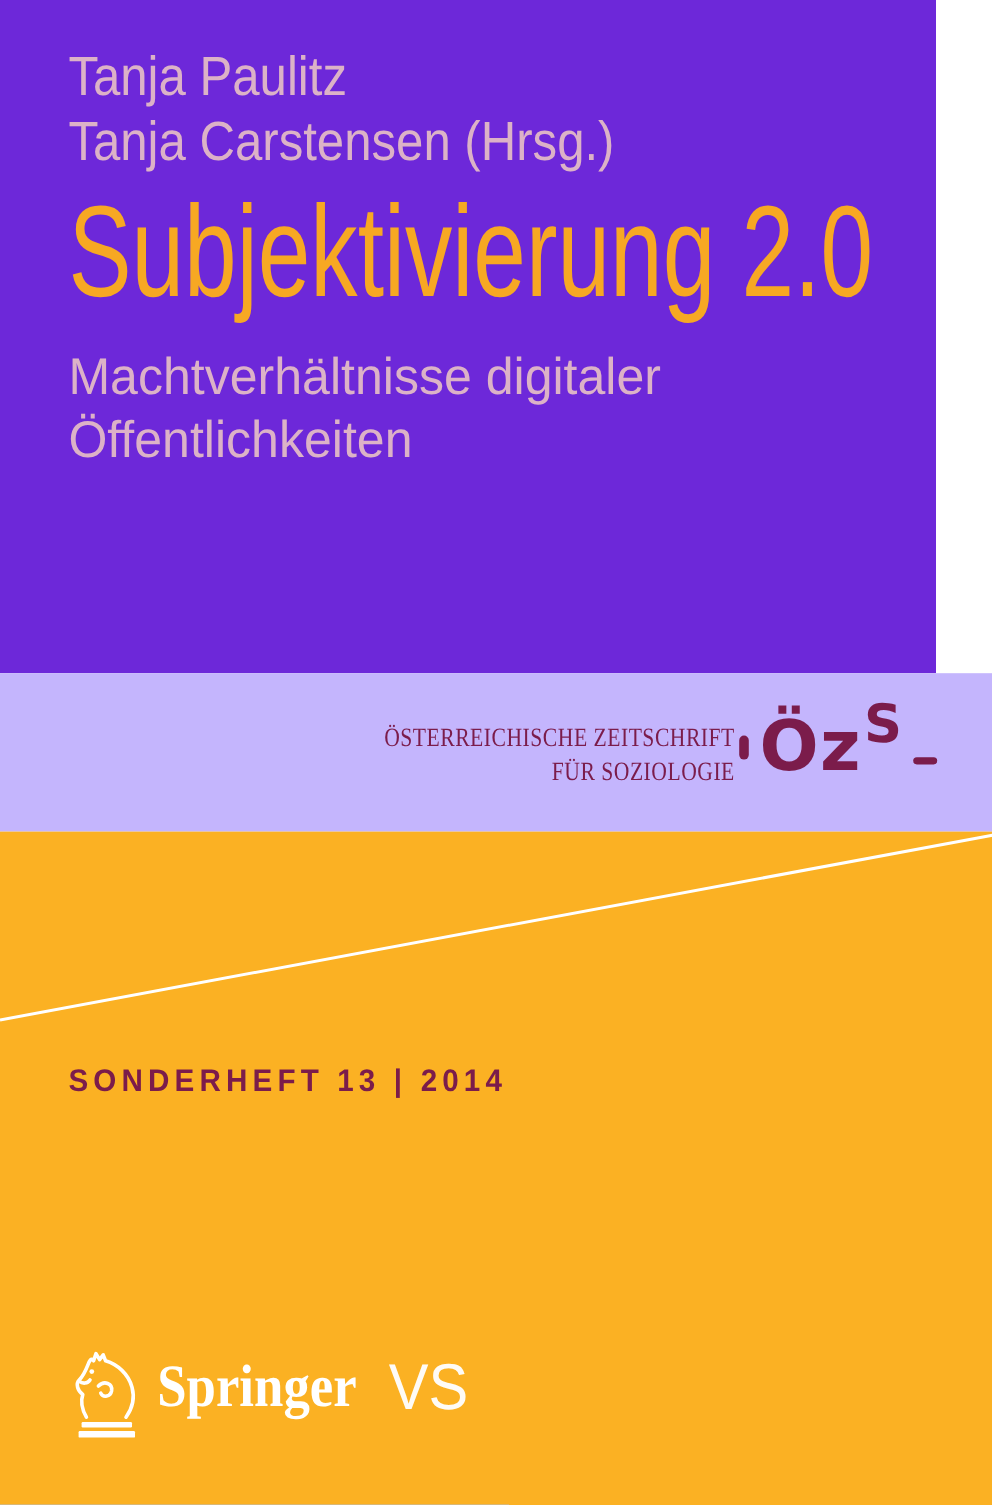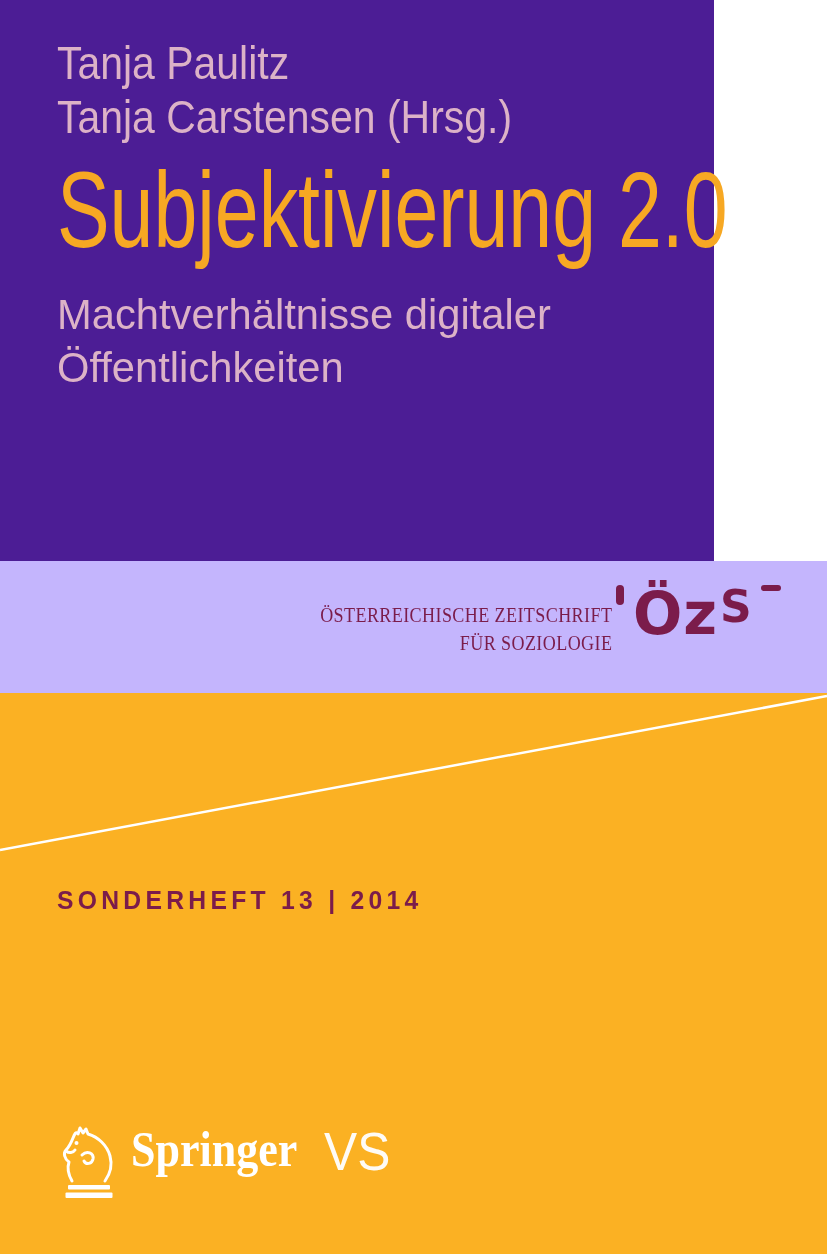--- a/index.html
+++ b/index.html
@@ -10,22 +10,22 @@
     margin: 0 auto;
     overflow: hidden;
     font-family: "Liberation Sans", sans-serif;
     background: #FFFFFF;
   }
 
   
   .section-top {
     position: absolute;
     top: 0; left: 0;
-    width: 714px; height: 561px;
-    background: #4c1d95;
+    width: 780px; height: 561px;
+    background: #6d28d9;
   }
   .authors {
     position: absolute;
     left: 57px; top: 36px;
     color: #DCB2C7;
     font-size: 46px;
     line-height: 54px;
     white-space: nowrap;
     transform: scaleX(0.89);
     transform-origin: left top;
@@ -73,21 +73,21 @@
     letter-spacing: 0.5px;
     white-space: nowrap;
     transform: scaleX(0.82);
     transform-origin: right top;
   }
   .ozs-logo {
     position: absolute;
     left: 616px; top: 24px;
     height: 66px;
     display: flex;
-    align-items: flex-start;
+    align-items: flex-end;
     color: #7B1C4B;
     font-family: "DejaVu Sans", sans-serif;
     font-weight: bold;
   }
   .ozs-bar {
     display: block;
     width: 8px; height: 20px;
     border-radius: 4px;
     background: #7B1C4B;
     margin: 0 9px 18px 0;
@@ -124,21 +124,21 @@
     letter-spacing: 4.5px;
     white-space: nowrap;
     transform: scaleX(0.95);
     transform-origin: left top;
   }
   .publisher-logo {
     position: absolute;
     left: 57px; top: 431px;
     height: 76px;
     display: flex;
-    align-items: flex-start;
+    align-items: center;
     color: #FFFFFF;
   }
   .knight-icon { display: block; margin-right: 10px; }
   .publisher-name {
     font-family: "Liberation Serif", serif;
     font-weight: bold;
     font-size: 50px;
     line-height: 1;
     margin-bottom: 15px;
     transform: scaleX(0.88);

